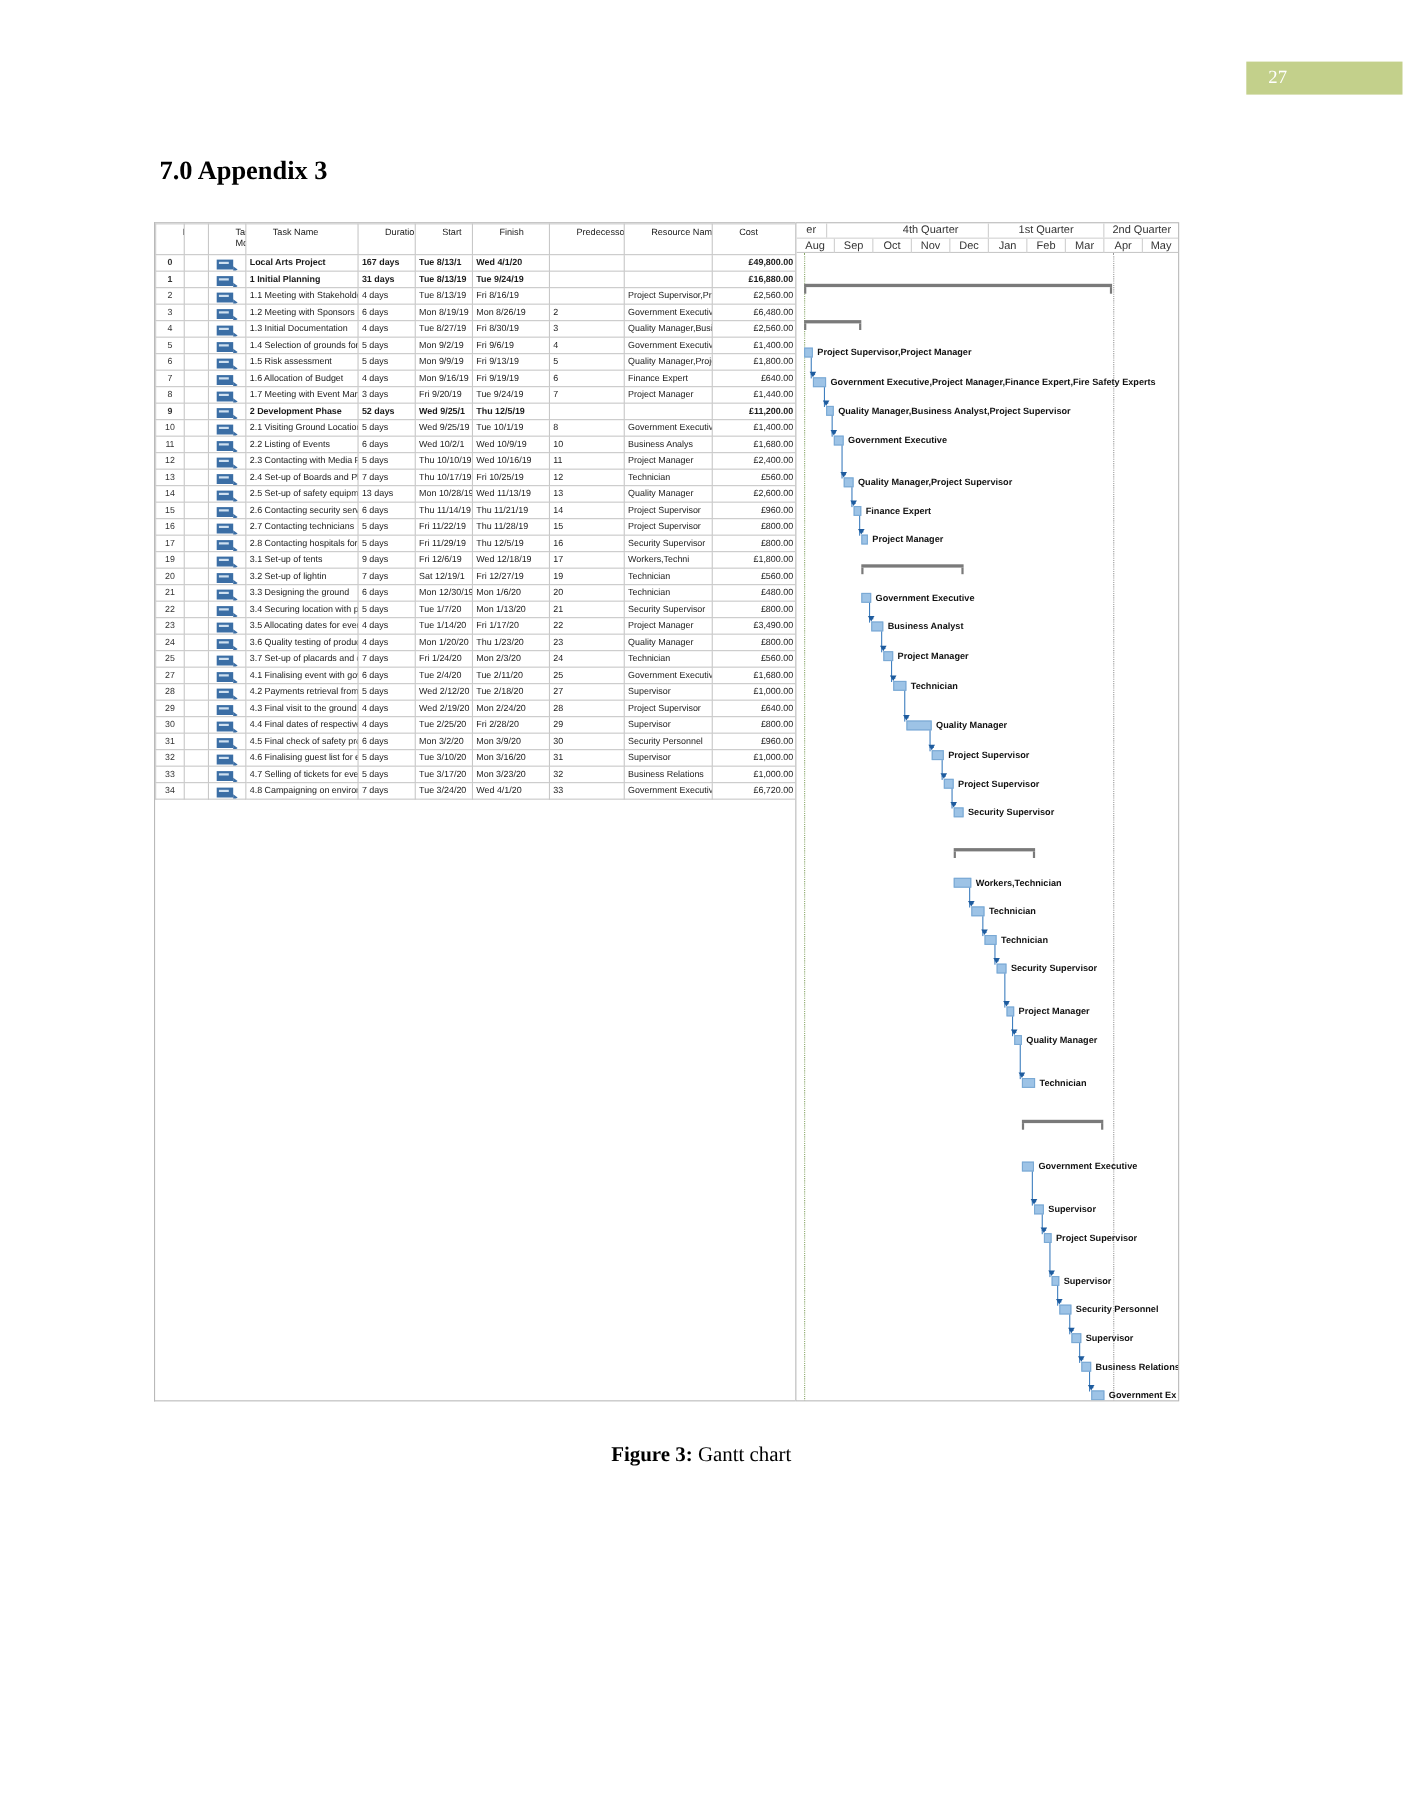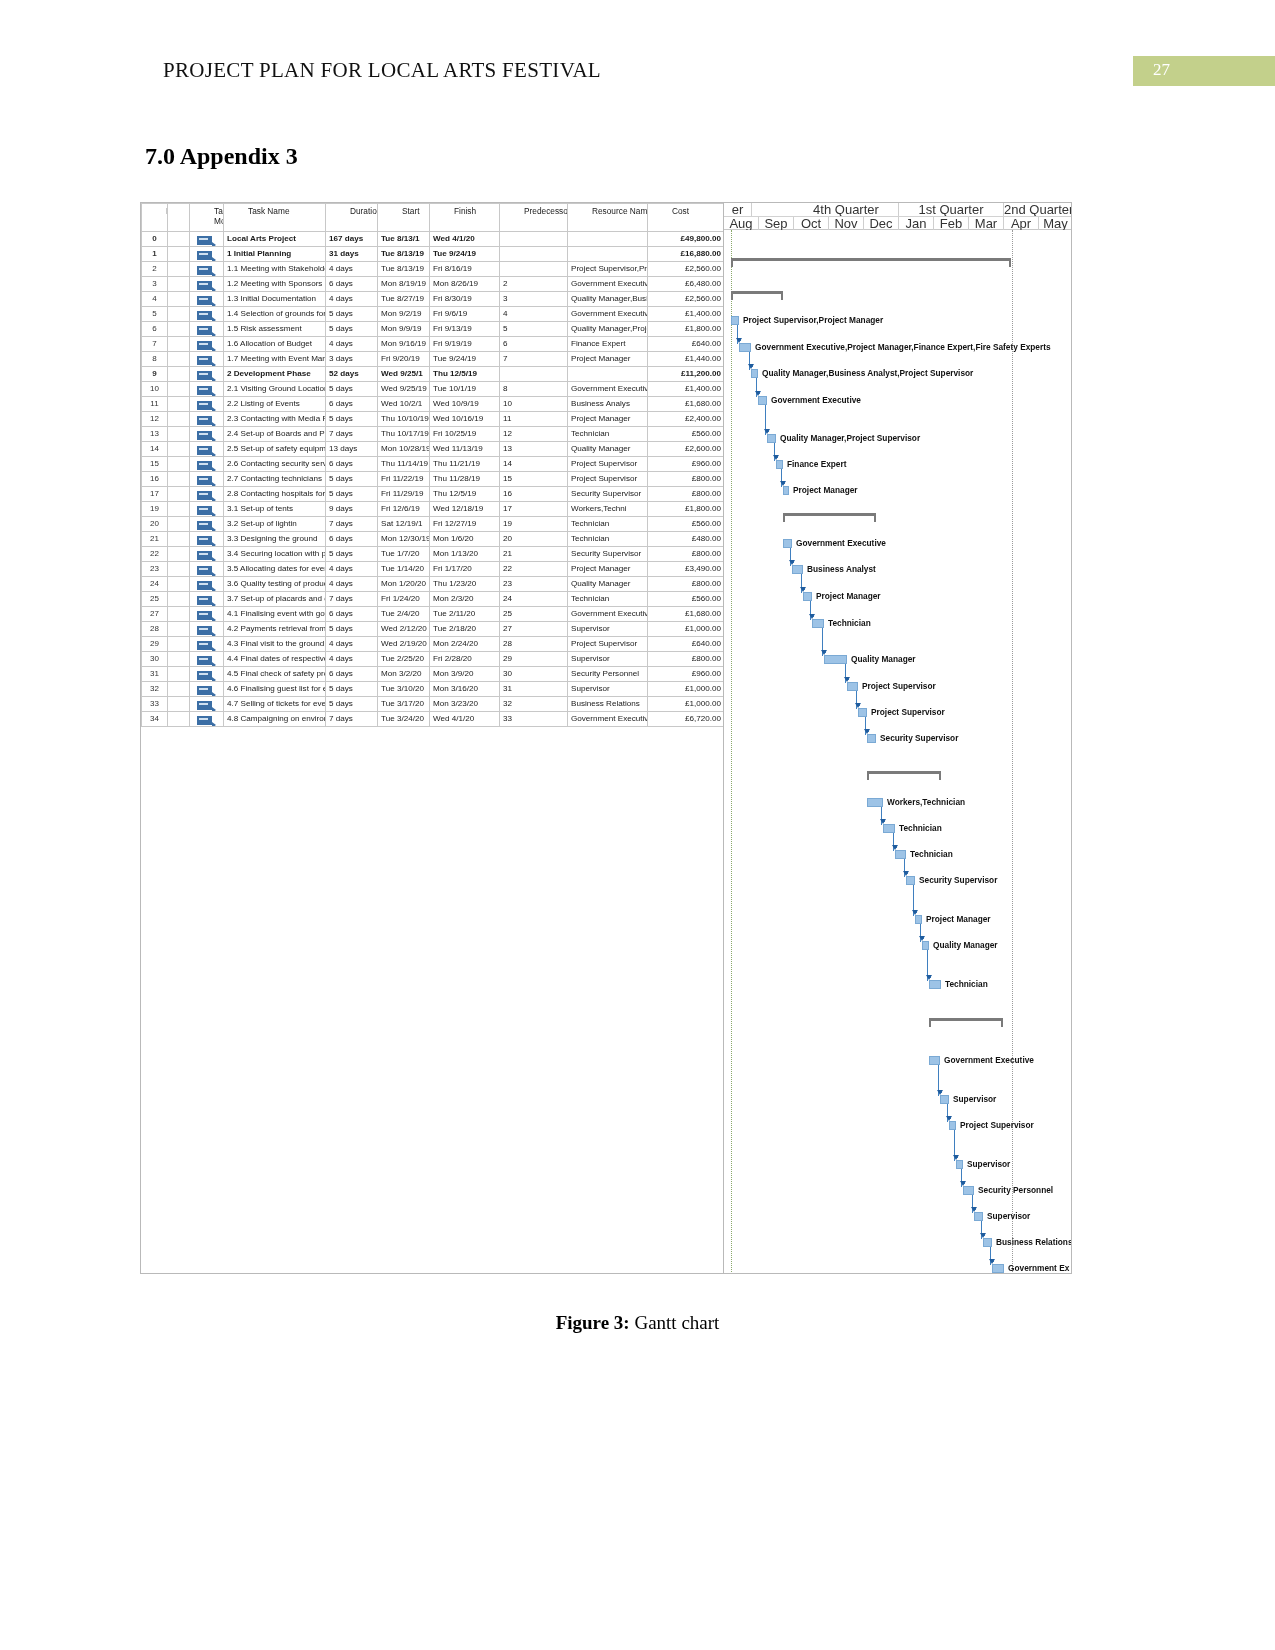--- a/index.html
+++ b/index.html
@@ -156,21 +156,21 @@
   }
   .timescale {
     position:absolute; left:0; top:0; width:349px; height:27px;
     border-bottom: 1px solid #c8c8c8;
   }
   .q-row, .m-row { position:absolute; left:0; width:349px; height:13px; }
   .q-row { top:0; }
   .m-row { top:13px; border-top:1px solid #d2d2d2; }
   .q-cell, .m-cell {
     position:absolute; top:0; height:13px;
-    font-size:13px; color:#333; text-align:center;
+    font-size:10px; color:#333; text-align:center;
     border-right:1px solid #cfcfcf;
     line-height:13px;
     white-space:nowrap;
     overflow:hidden;
   }
   .gantt-body {
     position:absolute; left:0; top:27px; width:349px; height:1044px;
   }
   .vline {
     position:absolute; top:0; bottom:0; width:0;
@@ -228,21 +228,20 @@
     font-family:"Liberation Serif", serif;
     font-size:19px;
     color:#000;
   }
   .caption b { font-weight:bold; }
 </style>
 </head>
 <body>
 
 <div class="page-header">
-  <div class="header-title">PROJECT PLAN FOR LOCAL ARTS FESTIVAL</div>
   <div class="page-number-box">
     <span>27</span>
   </div>
 </div>
 
 <div class="section-heading">7.0 Appendix 3</div>
 
 <div class="figure">
 
   <div class="task-table">

